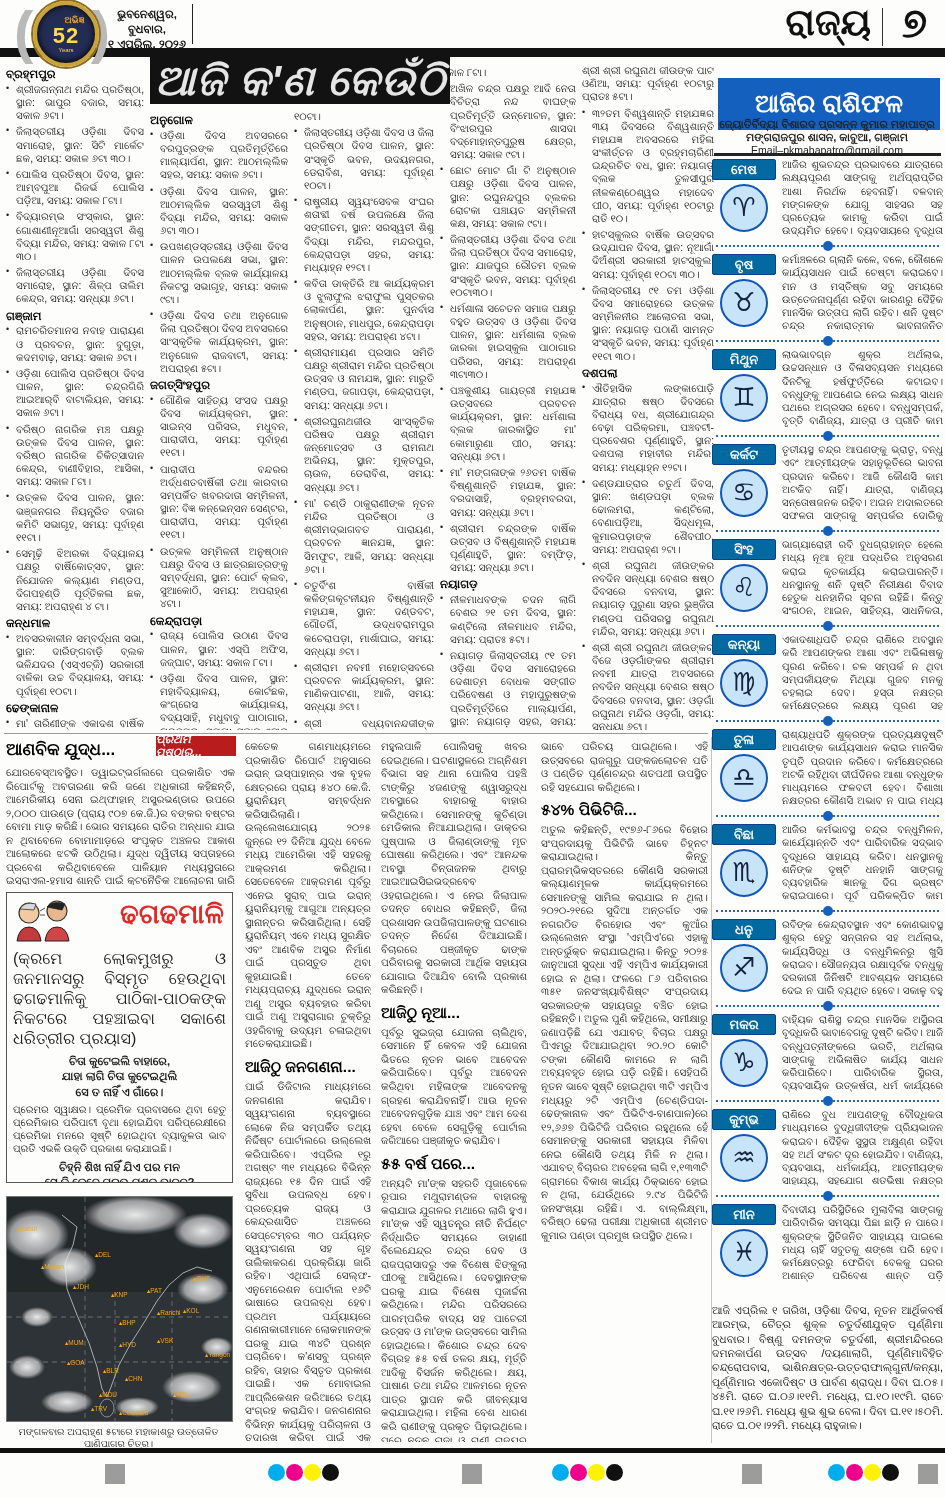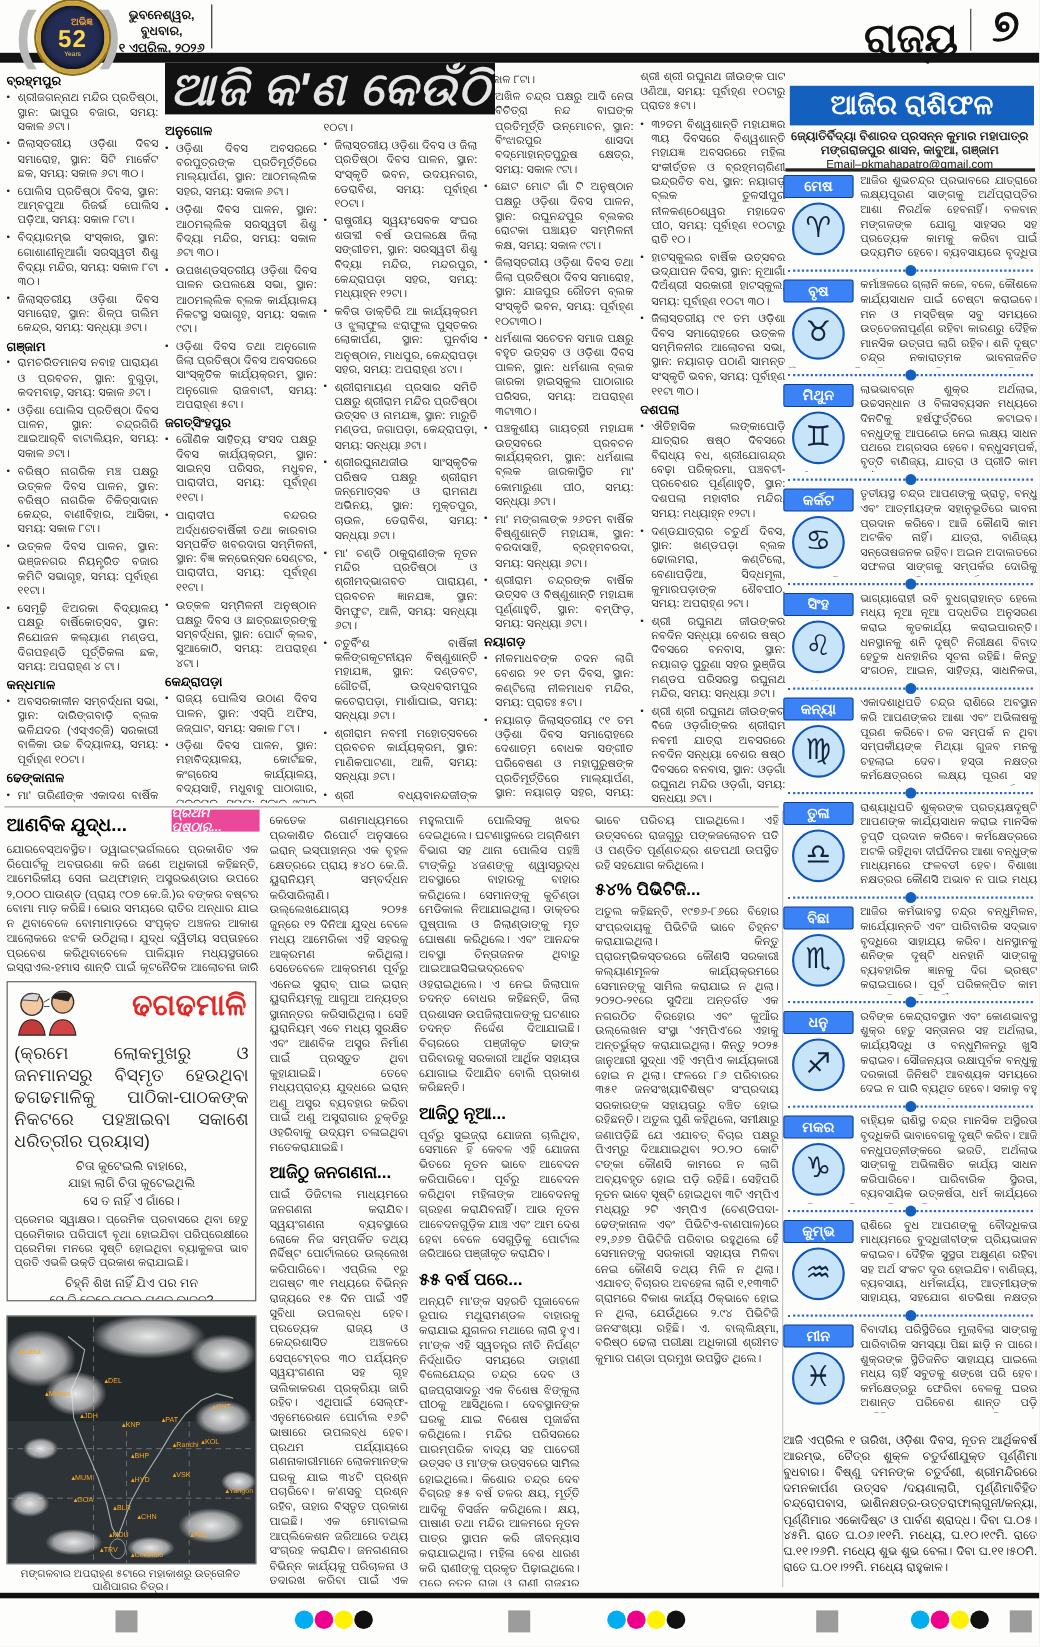--- a/index.html
+++ b/index.html
@@ -13,66 +13,66 @@
   #emblem .disc{position:absolute;left:19px;top:1px;width:58px;height:58px;border-radius:50%;
         background:radial-gradient(circle at 50% 40%,#232c52 60%,#10172e 100%);
         border:4px solid #c9a23a;box-shadow:0 0 0 2px #8a6d1f, inset 0 0 6px #000;
         display:flex;flex-direction:column;align-items:center;justify-content:center;}
   #emblem .e1{font-size:9px;color:#f5a23c;font-weight:bold;line-height:10px;padding-left:17px;}
   #emblem .e2{font-size:22px;color:#ffd84d;font-weight:bold;line-height:22px;letter-spacing:1px;}
   #emblem .e3{font-size:6px;color:#ffd84d;line-height:7px;}
   #dateline{position:absolute;left:108px;top:7px;width:78px;text-align:center;
         font-size:11.5px;font-weight:bold;line-height:15px;color:#111;}
   #datesep{position:absolute;left:192px;top:4px;width:1px;height:40px;background:#222;}
-  #sectionhead{position:absolute;right:74px;top:14px;font-size:37px;font-weight:bold;color:#111;}
+  #sectionhead{position:absolute;right:74px;top:2px;font-size:37px;font-weight:bold;color:#111;}
   #pagesep{position:absolute;right:62px;top:8px;width:1px;height:38px;background:#333;}
   #pagenum{position:absolute;right:18px;top:0px;font-size:41px;font-weight:bold;color:#111;}
   
   #headlinebox{position:absolute;left:150px;top:57px;width:300px;height:47px;background:#121212;
         display:flex;align-items:center;justify-content:center;z-index:4;}
   #headlinebox span{color:#e5e5e5;font-size:42px;font-weight:bold;letter-spacing:1px;font-style:italic;}
   
   .lcol{position:absolute;overflow:hidden;font-size:10.3px;line-height:1.28;text-align:justify;color:#222;}
   .lhead{font-weight:bold;font-size:11.6px;color:#000;margin:3px 0 1px 0;text-align:left;}
   .lbul{position:relative;padding-left:10px;margin-bottom:3px;}
   .lbul:before{content:"•";position:absolute;left:0;top:0;font-size:9px;}
   .lcont{margin-bottom:3px;}
   #mainrule{position:absolute;left:4px;top:733px;width:704px;height:1px;background:#9a9a9a;}
   #horosep{position:absolute;left:711px;top:737px;width:1px;height:706px;background:#c2c2c2;}
   
-  #contab{position:absolute;left:156px;top:736px;width:80px;height:20px;background:#ec4899;color:#fff;
+  #contab{position:absolute;left:156px;top:736px;width:80px;height:20px;background:#b91c1c;color:#fff;
         font-size:11.5px;font-style:italic;font-weight:bold;display:flex;align-items:center;justify-content:center;}
   #a1title{position:absolute;left:6px;top:740px;font-size:17px;font-weight:bold;color:#000;}
   #a1body{position:absolute;left:6px;top:766px;width:229px;height:119px;overflow:hidden;
         font-size:10.4px;line-height:1.3;text-align:justify;}
   #dhaga{position:absolute;left:6px;top:892px;width:227px;height:291px;border:1.5px solid #555;
         box-sizing:border-box;padding:4px 6px;overflow:hidden;}
   #dhaga-head{height:50px;position:relative;}
   #dhaga-title{position:absolute;right:2px;top:2px;font-size:27px;font-weight:bold;color:#e02a28;}
   #dhaga-sub{font-size:16px;font-weight:normal;line-height:1.25;text-align:justify;margin-top:2px;}
-  .verse{font-weight:normal;text-align:center;font-size:11.3px;line-height:1.35;margin:5px 0 3px 0;}
+  .verse{font-weight:bold;text-align:center;font-size:11.3px;line-height:1.35;margin:5px 0 3px 0;}
   .expl{font-size:10.2px;line-height:1.28;text-align:justify;}
   
   #wxbox{position:absolute;left:6px;top:1196px;width:227px;height:226px;border:1px solid #777;
         box-sizing:border-box;background:#31373b;overflow:hidden;}
   #wxcap{position:absolute;left:2px;top:1426px;width:233px;text-align:center;font-size:9.7px;color:#222;}
   
   .bcol{position:absolute;top:740px;height:702px;overflow:hidden;font-size:10.4px;line-height:1.3;text-align:justify;}
   .bh{font-weight:bold;font-size:15.5px;color:#000;margin:6px 0 3px 0;text-align:left;}
   .bp{margin:0 0 2px 0;}
   
-  #horo-title{position:absolute;left:718px;top:78px;width:222px;height:36px;background:#1460be;
+  #horo-title{position:absolute;left:718px;top:78px;width:222px;height:52px;background:#1460be;
         display:flex;align-items:center;justify-content:center;color:#fff;font-size:25px;font-weight:bold;}
   #horo-by{position:absolute;left:712px;top:118px;width:230px;text-align:center;font-size:11px;font-weight:bold;line-height:13px;color:#222;}
   #horo-by .em{font-weight:normal;font-size:10.5px;}
   #horo-rule{position:absolute;left:714px;top:153px;width:227px;height:2.5px;background:#222;}
   #signs{position:absolute;left:712px;top:158px;width:231px;height:1143px;overflow:hidden;}
   .sign{height:81px;overflow:hidden;font-size:10.2px;line-height:1.3;text-align:justify;color:#222;}
   .zl{float:left;width:64px;margin:1px 6px 1px 0;text-align:center;}
-  .zname{display:block;background:#3b82f6;border:1px solid #0c3f8e;border-radius:2px;color:#fff;
+  .zname{display:block;background:#0369a1;border:1px solid #0c3f8e;border-radius:2px;color:#fff;
         font-weight:bold;font-size:13px;line-height:19px;}
   .zicon{width:44px;height:44px;margin:4px auto 0 auto;border-radius:50%;background:#c7e4f8;
         border:2.5px solid #1257b8;display:flex;align-items:center;justify-content:center;
         font-size:26px;color:#13223f;font-family:"DejaVu Sans",sans-serif;}
   .zsep{height:14px;position:relative;margin:0 4px;}
   .zsep .dots{position:absolute;left:0;right:0;top:6px;border-top:2px dotted #2b64c8;}
   .zsep .dot{position:absolute;left:50%;top:2px;margin-left:-5px;width:10px;height:10px;border-radius:50%;background:#1460be;}
   #almanac{position:absolute;left:712px;top:1303px;width:231px;height:139px;overflow:hidden;
         font-size:10.8px;line-height:1.33;text-align:justify;color:#111;}
   

